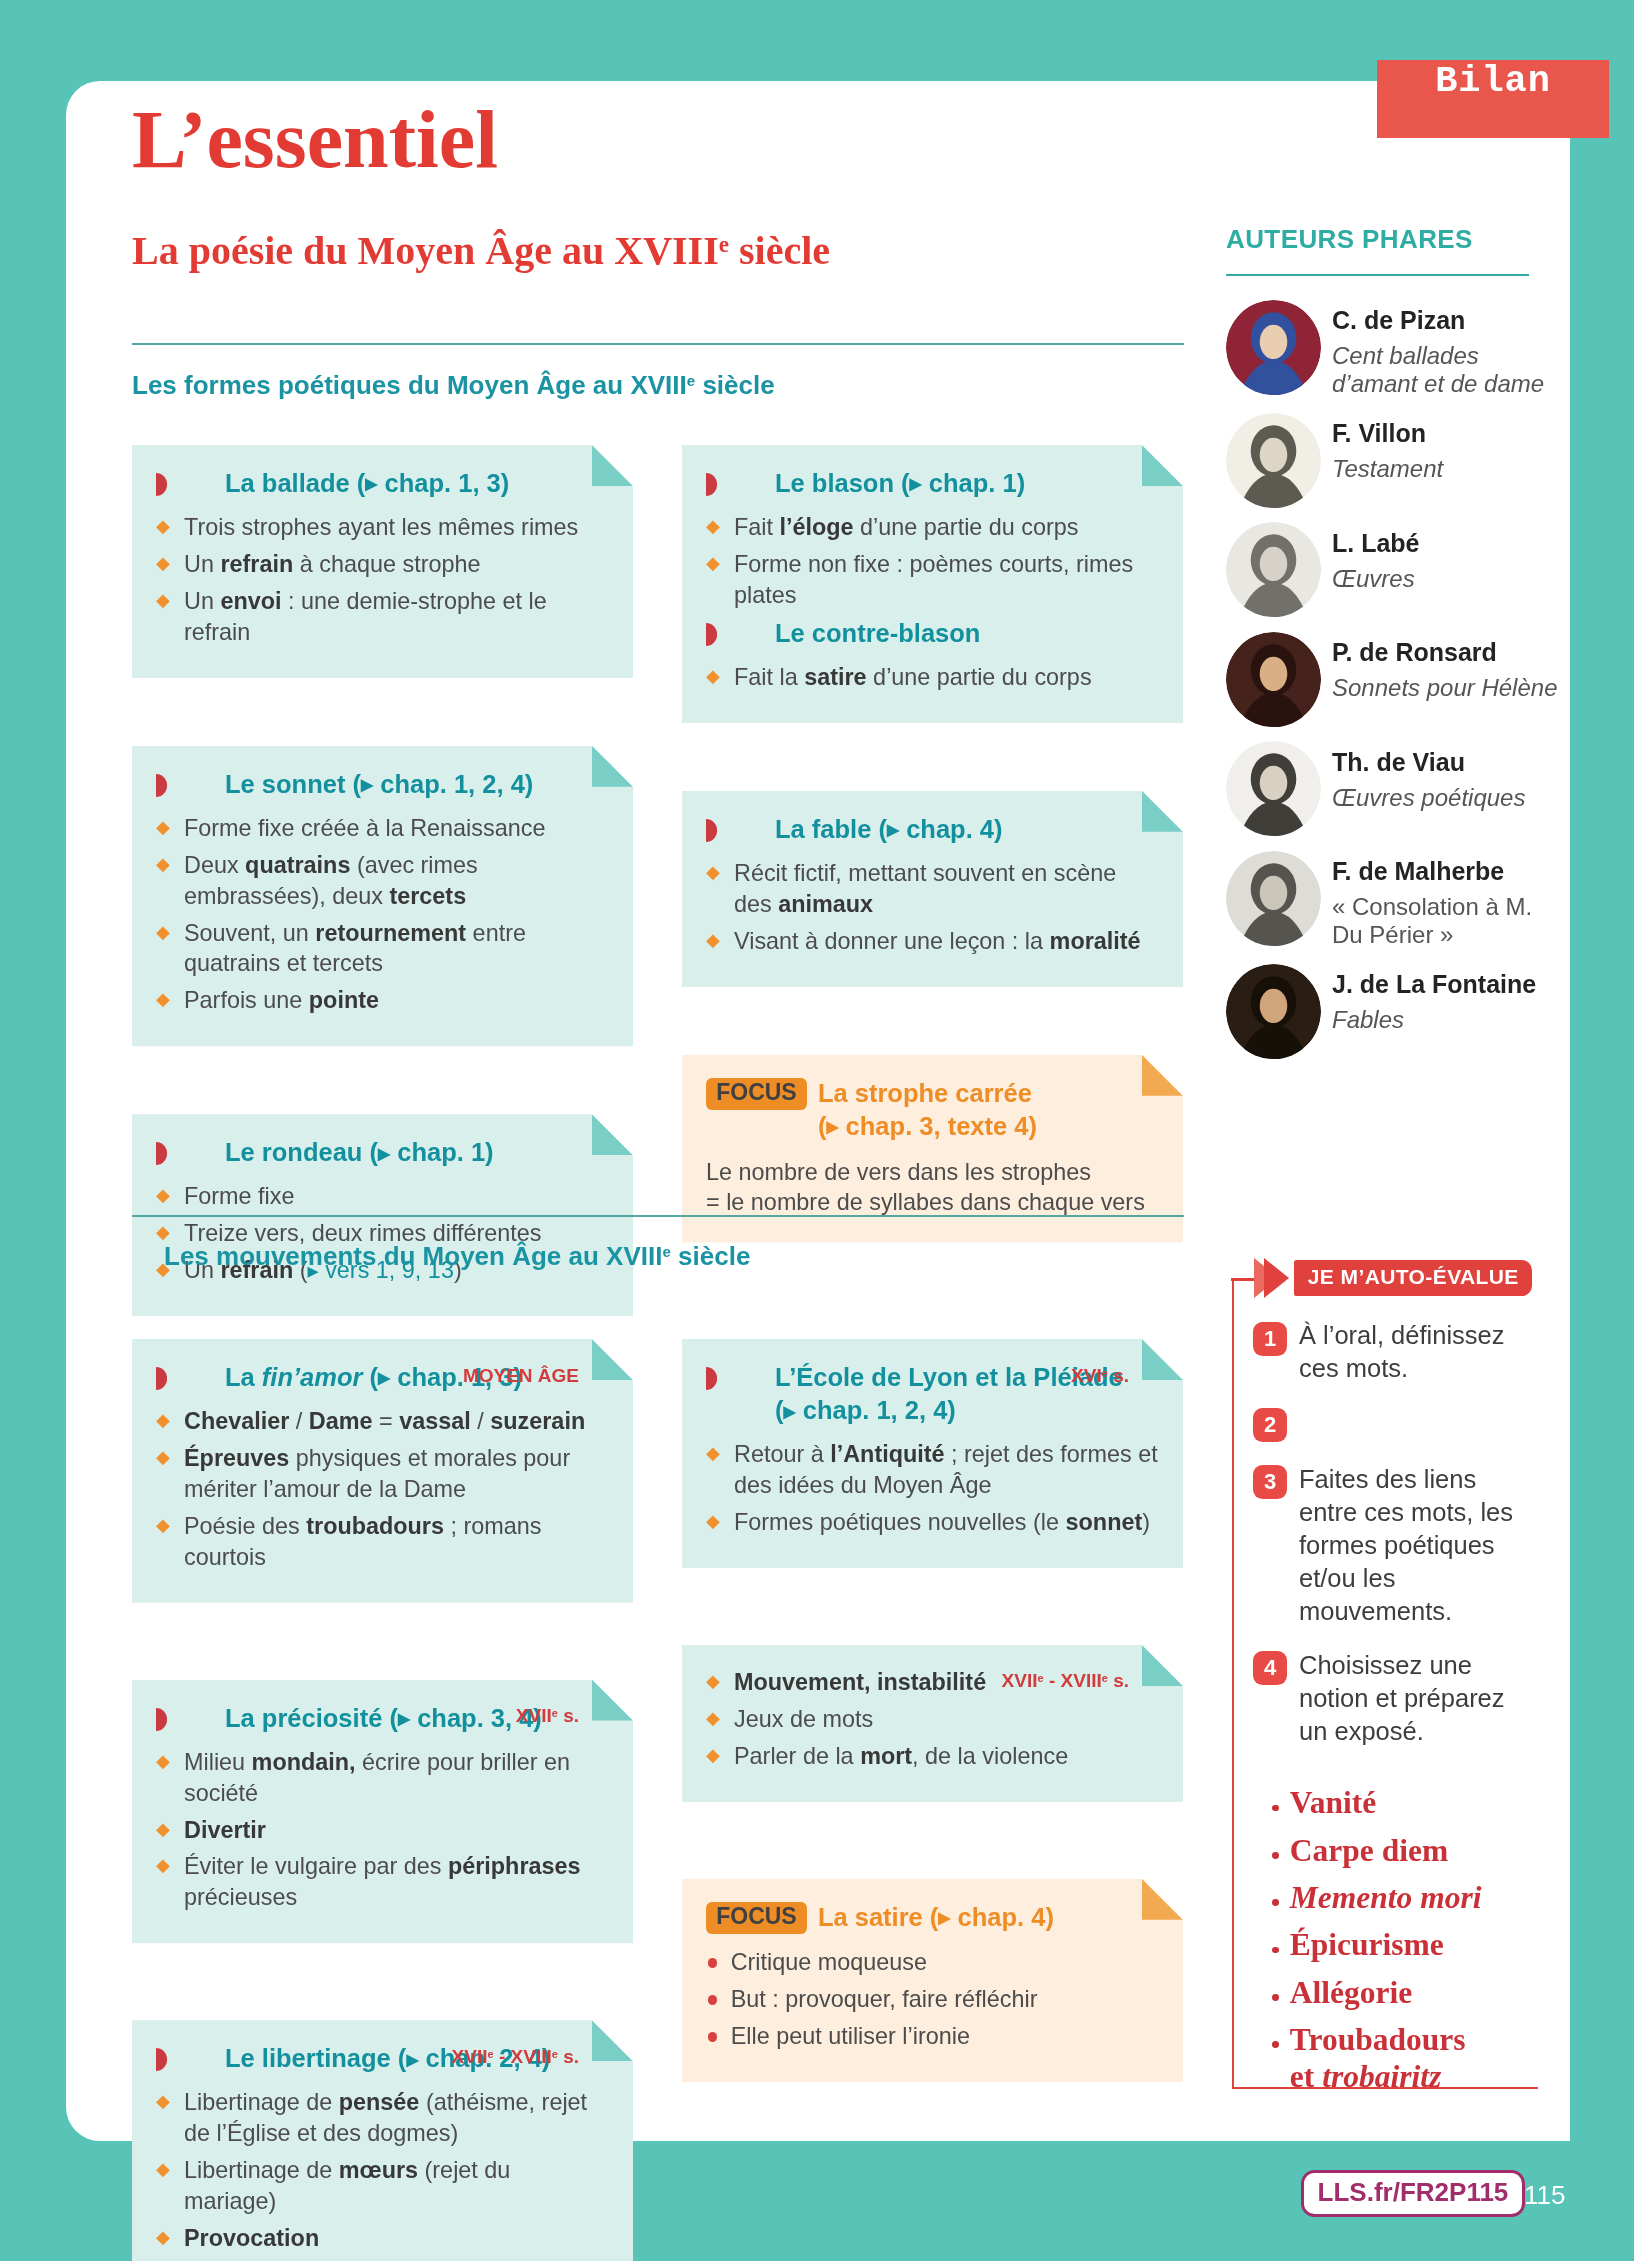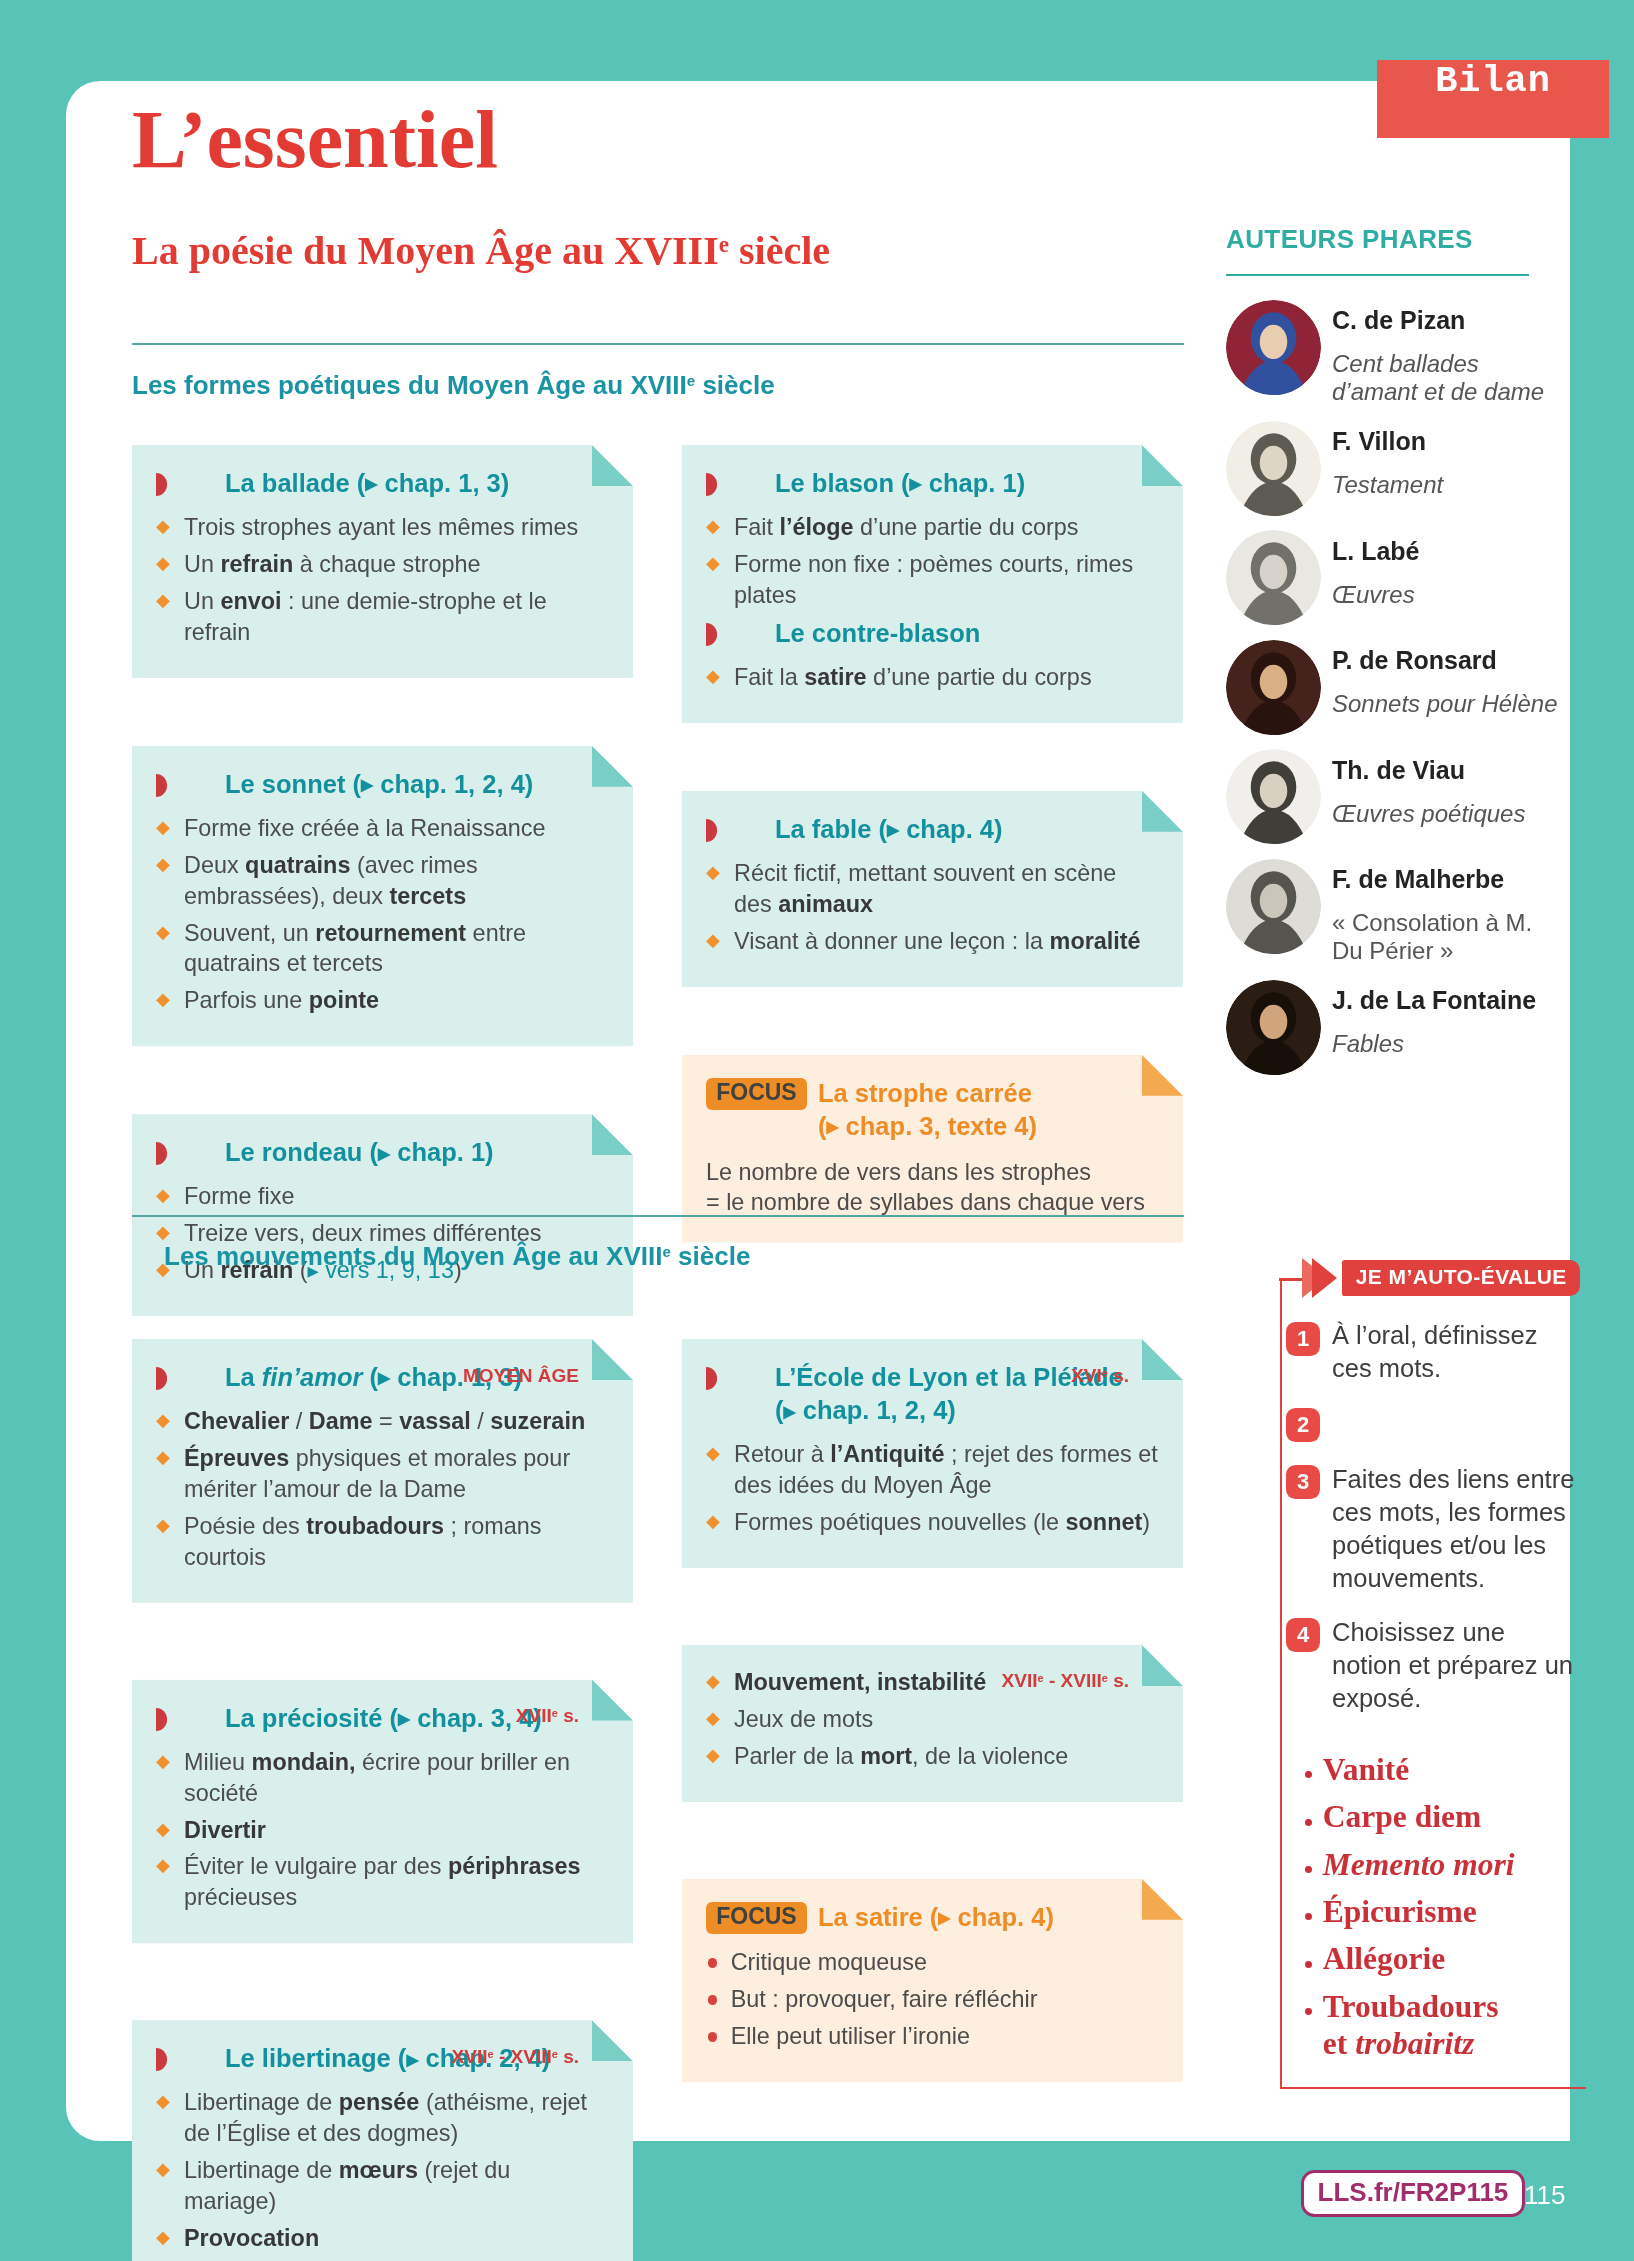--- a/index.html
+++ b/index.html
@@ -60,25 +60,25 @@
   .arrow{font-size:.62em;position:relative;top:-2.6px;}
   .tealtxt{color:var(--card-title);}
   .ptxt{margin-top:3.4px;}
   
   .sidebar{position:absolute;left:1160px;top:143px;width:341px;}
   .aph{color:#2fada3;font-weight:700;font-size:26px;letter-spacing:0.4px;}
   .aphrule{height:1.7px;background:#2fada3;width:303px;margin:19px 0 24px;}
   .author{display:flex;gap:11px;margin-bottom:14.5px;align-items:flex-start;}
   .portrait{width:95px;height:95px;border-radius:50%;overflow:hidden;flex:none;}
   .aname{font-weight:700;font-size:25px;color:#232323;margin-top:6.8px;line-height:1.12;}
-  .awork{font-size:24px;color:#555;line-height:1.16;margin-top:16px;}
+  .awork{font-size:24px;color:#555;line-height:1.16;margin-top:8px;}
   
   .selfeval{position:absolute;left:1166px;top:1199px;width:306px;height:809px;
         border-left:2.6px solid var(--eval-red);border-bottom:2.6px solid var(--eval-red);
-        padding:39px 0 0 4px;margin-left:48px;}
+        padding:39px 0 0 19px;}
   .selfeval::before{content:"";position:absolute;left:-2.6px;top:-1.7px;width:25.5px;
         height:2.6px;background:var(--eval-red);}
   .evalhead{position:absolute;top:-22px;left:20.4px;display:flex;align-items:center;}
   .tri{width:0;height:0;border-top:20.4px solid transparent;
         border-bottom:20.4px solid transparent;border-left:25.5px solid #ea6a5f;}
   .tri.t2{border-left-color:var(--eval-red);margin-left:-15.3px;}
   .evalbadge{background:var(--eval-red);color:#fff;font-weight:700;font-size:21px;
         padding:5.1px 13.6px 6.8px;border-radius:2.6px 10.2px 10.2px 2.6px;margin-left:5.1px;
         letter-spacing:0.4px;white-space:nowrap;}
   .erow{display:flex;gap:12px;margin-bottom:20.4px;}

